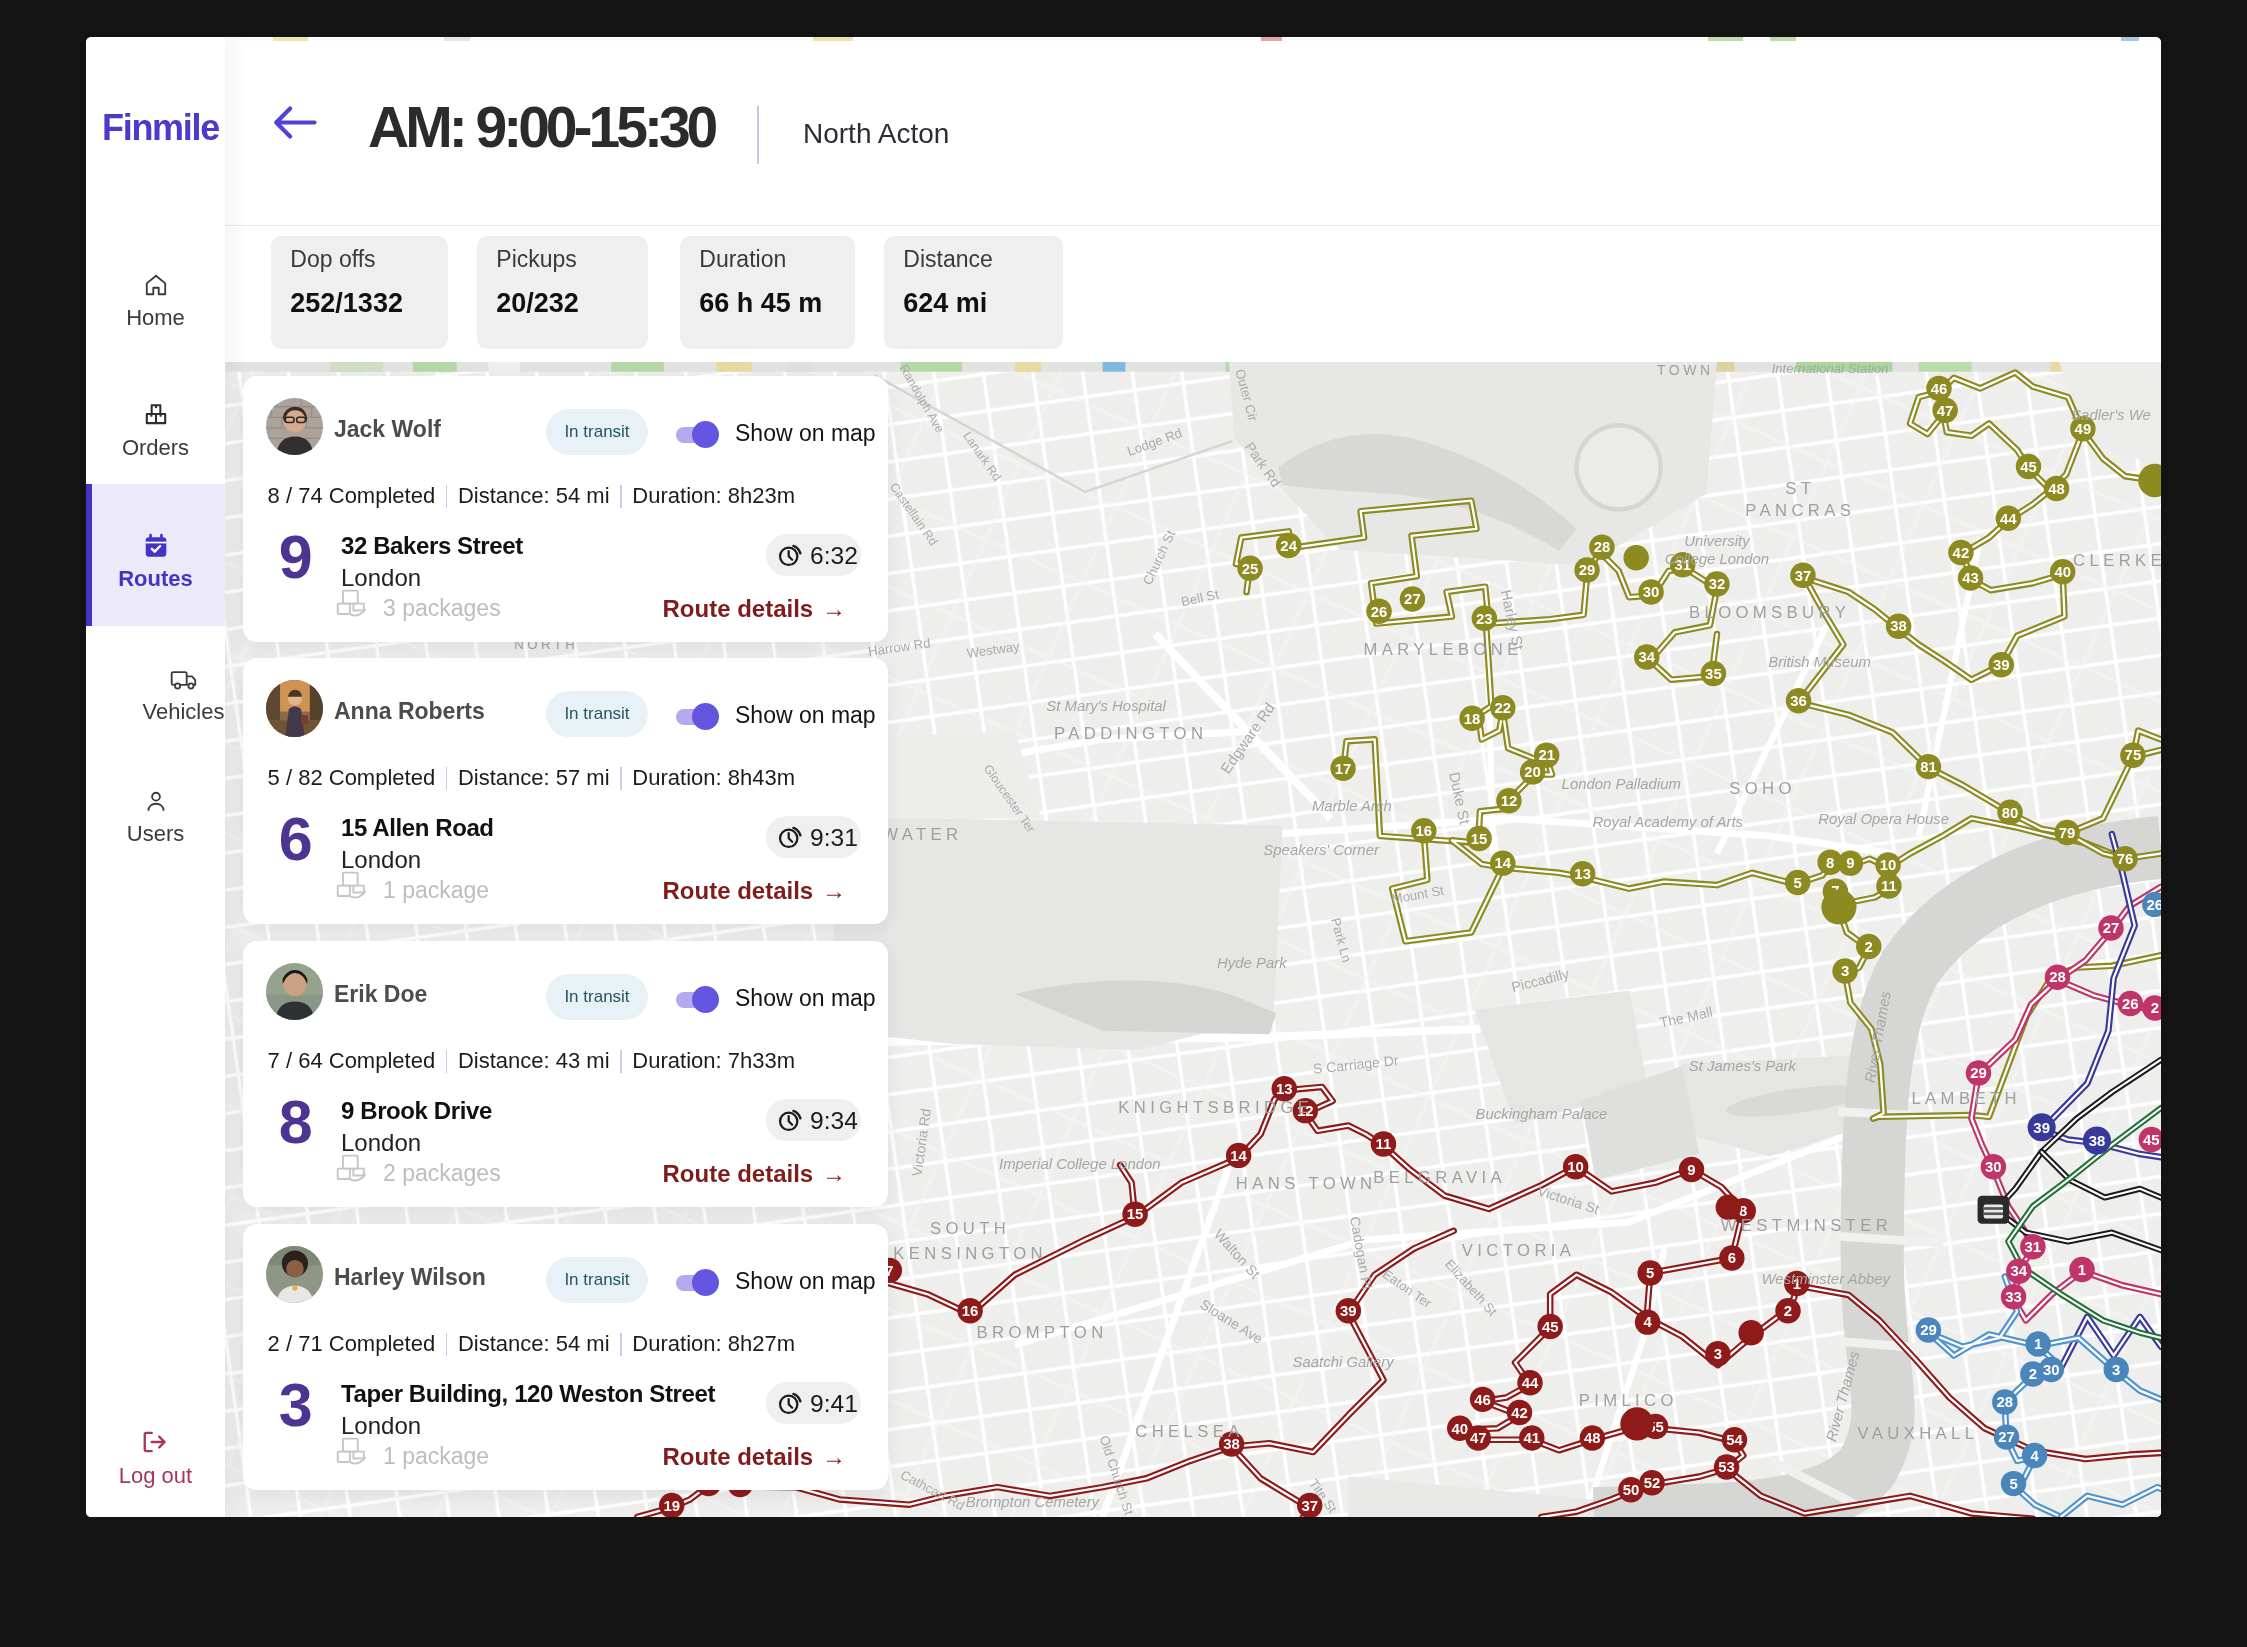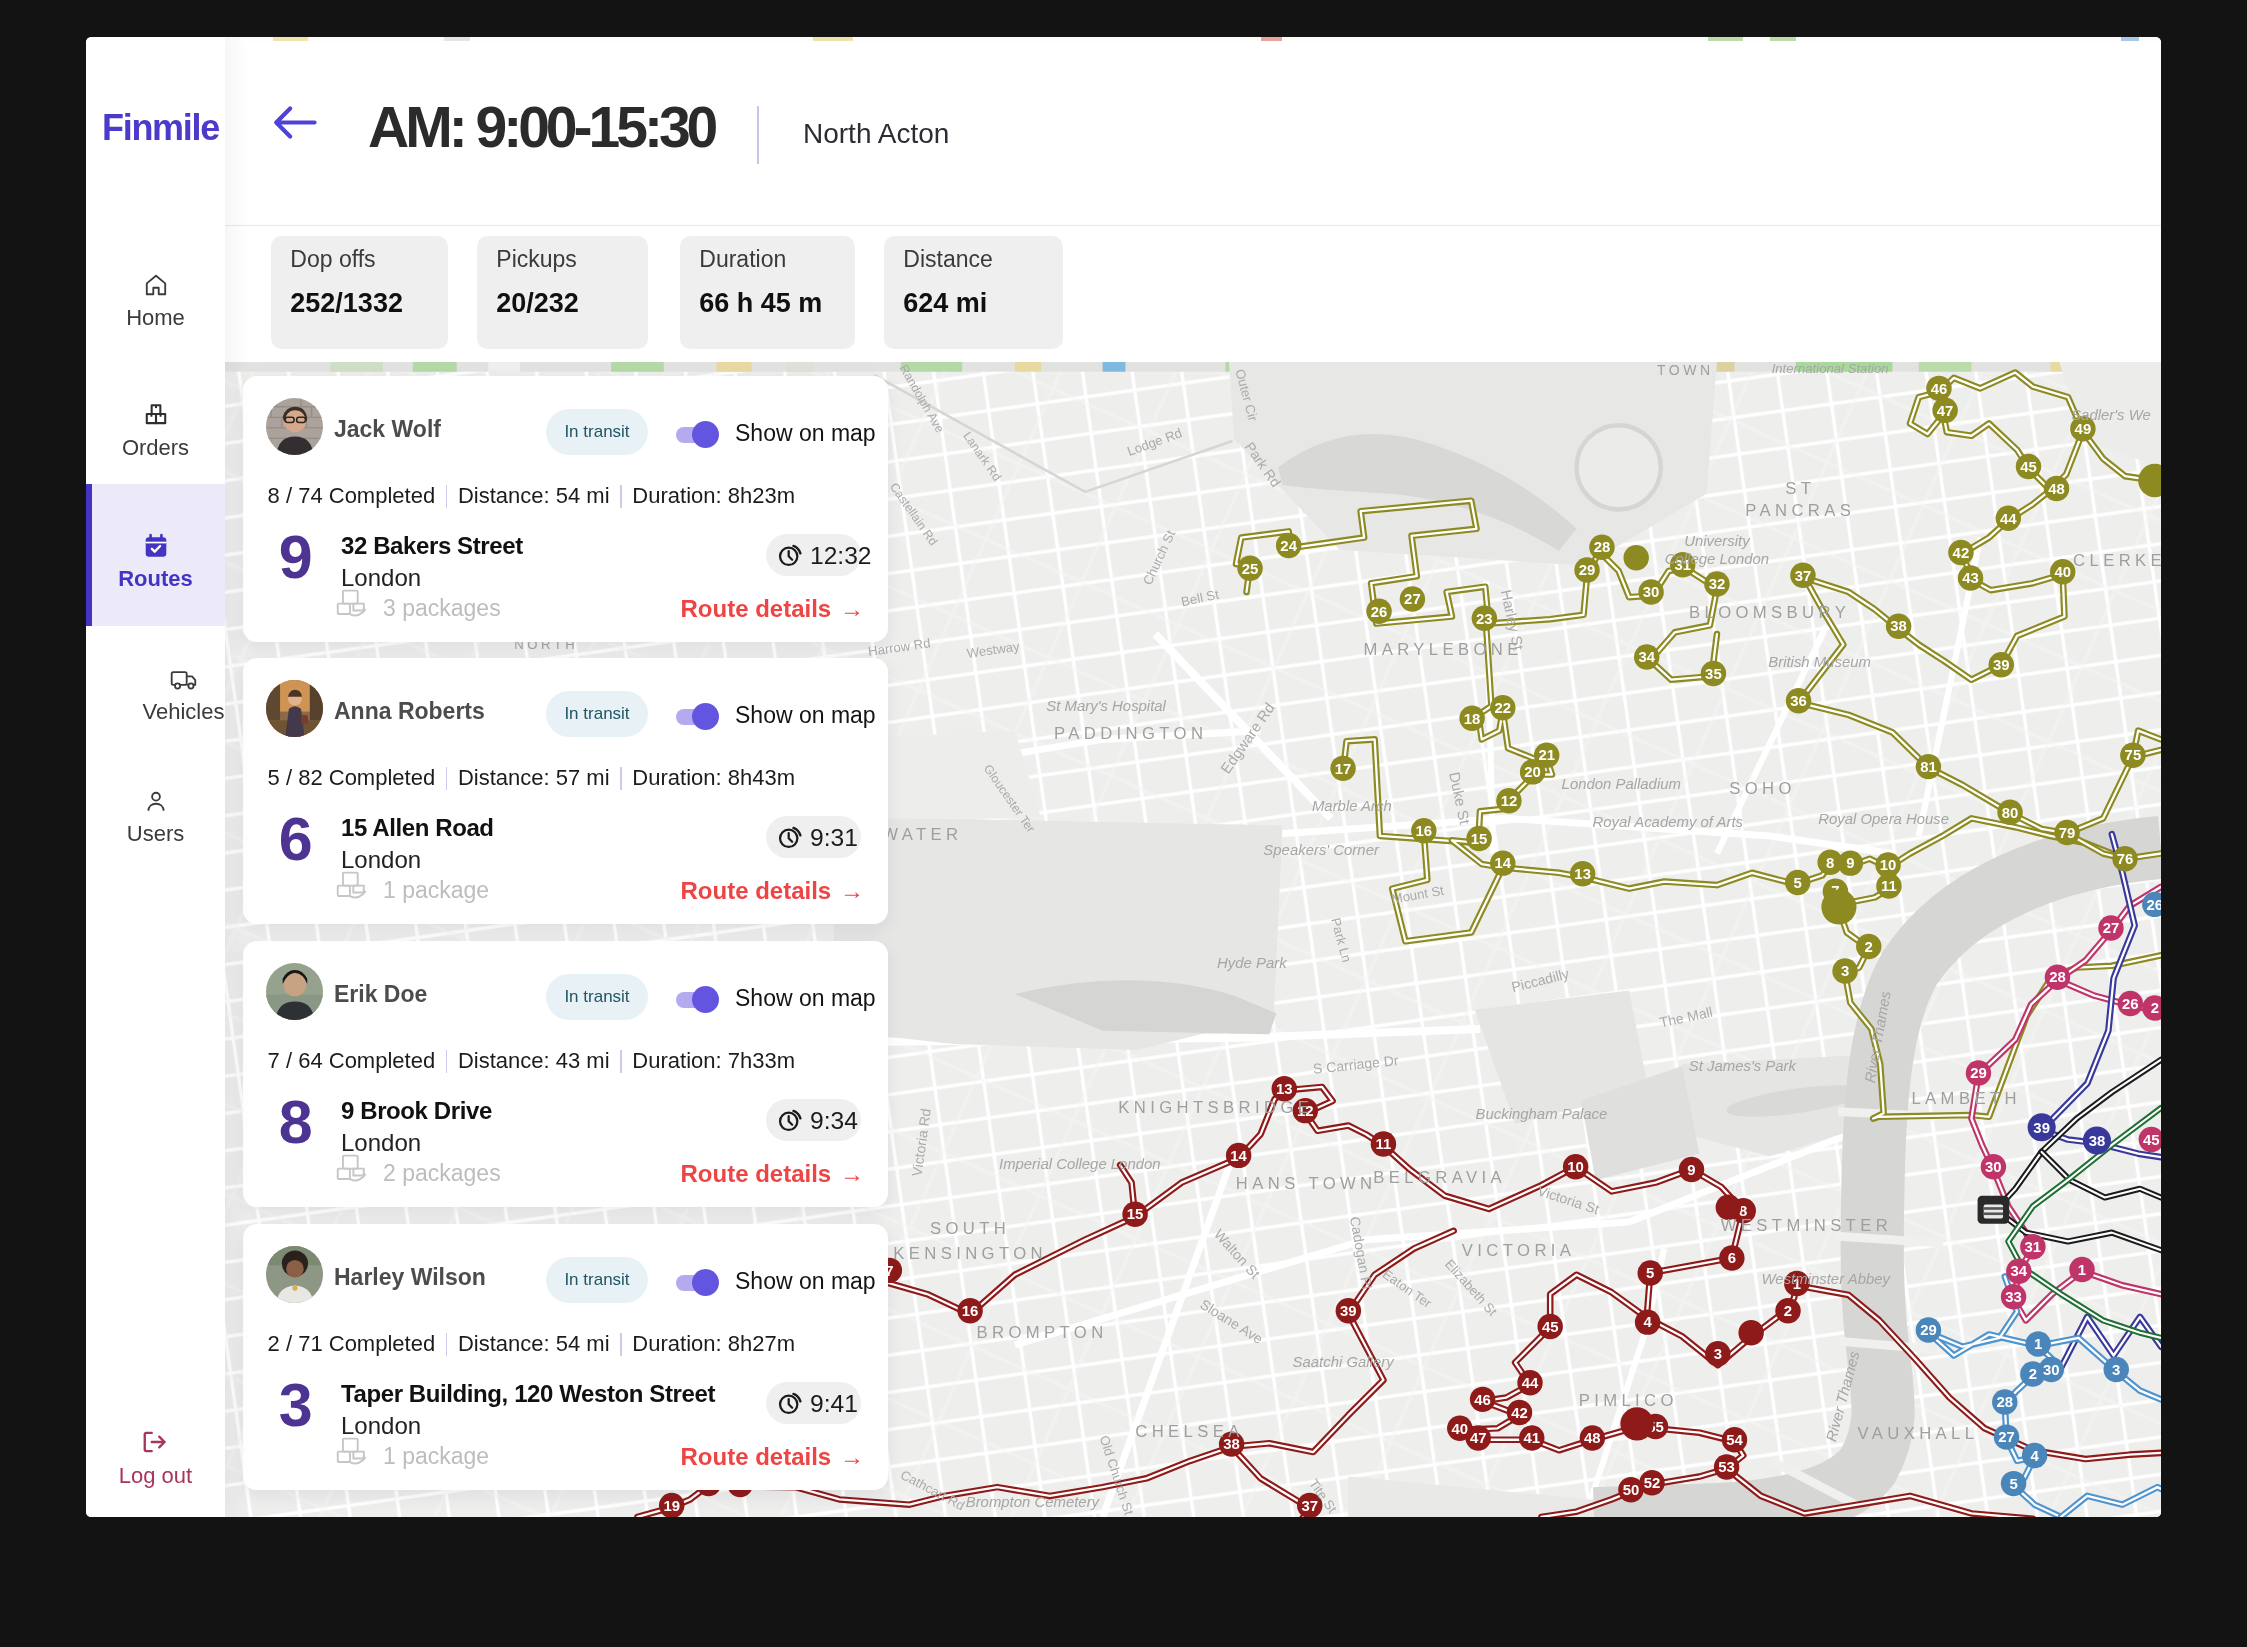--- a/index.html
+++ b/index.html
@@ -43,21 +43,21 @@
 .srow .gap { display:inline-block; width:10.5px; }
 .sdiv { display:inline-block; width:1.8px; height:23px; background:#cfc9ec; flex:none; }
 .bignum { position:absolute; left:24.6px; top:151px; width:56px; text-align:center; font-size:61px; font-weight:bold; color:#4e3492; line-height:61px; }
 .addr { position:absolute; left:98px; top:156px; font-size:24px; font-weight:bold; color:#111; letter-spacing:-0.4px; }
 .city { position:absolute; left:98px; top:188px; font-size:24px; color:#222; }
 .tpill { position:absolute; left:523px; top:158px; width:95px; height:42px; border-radius:21px; background:#efefef; }
 .tpill svg { position:absolute; left:10.5px; top:8px; }
 .tpill .tt { position:absolute; left:44px; top:8px; font-size:24.6px; color:#1b1b1b; }
 .pkg { position:absolute; left:91px; top:212px; }
 .pkgt { position:absolute; left:140px; top:219px; font-size:23px; color:#bdbdbd; }
-.rlink { position:absolute; right:24px; top:219px; font-size:24px; font-weight:bold; color:#ef4444; }
+.rlink { position:absolute; right:42px; top:219px; font-size:24px; font-weight:bold; color:#7f1d1d; }
 .rlink .arr { font-weight:normal; margin-left:8.8px; }
 </style>
 </head>
 <body>
 
 <div id="win">
 
 <div id="main">
 
 <div id="map"><svg width="1936" height="1155" viewBox="0 0 2206 1316" xmlns="http://www.w3.org/2000/svg" font-family="Liberation Sans, sans-serif">
@@ -662,21 +662,21 @@
 
   <div class="addr">32 Bakers Street</div>
   <div class="city">London</div>
 
   <div class="tpill">
         <svg width="26" height="26" viewBox="0 0 30 30" fill="none">
           <circle cx="13.5" cy="16.5" r="10" stroke="#1b1b1b" stroke-width="2.6"></circle>
           <path d="M13.5 10.5 V16.5 L17.5 20.5" stroke="#1b1b1b" stroke-width="2.6" stroke-linecap="round" stroke-linejoin="round"></path>
           <path d="M19 4.5 A 13.5 13.5 0 0 1 27 13" stroke="#1b1b1b" stroke-width="2.8" stroke-linecap="round" fill="none"></path>
         </svg>
-        <div class="tt">12:32</div>
+        <div class="tt">6:32</div>
       </div>
 
   <div class="pkg"><svg width="37" height="33" viewBox="0 0 42 38" fill="none" stroke="#c6c6c6" stroke-width="2.2">
           <rect x="10" y="3" width="17" height="15" rx="1"></rect>
           <rect x="4" y="18" width="14" height="12" rx="1"></rect>
           <path d="M18 30 Q26 34 33 28 L36 24"></path>
           <path d="M22 18 h12 v8 h-12 z"></path>
         </svg></div>
   <div class="pkgt">3 packages</div>
 

